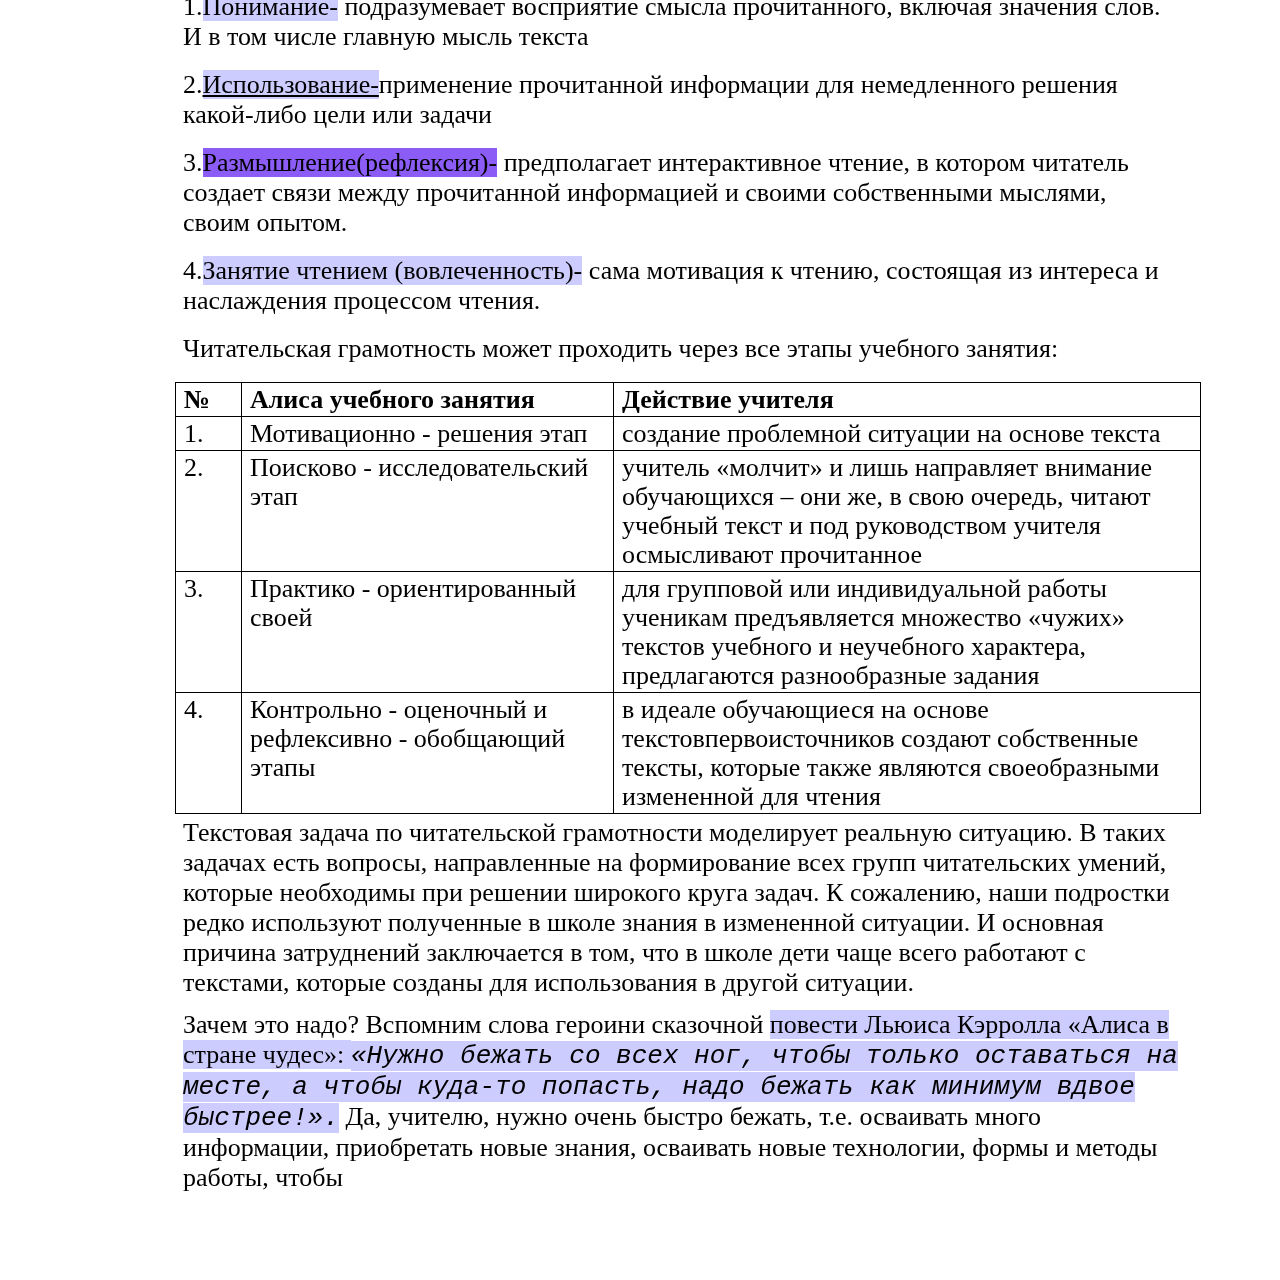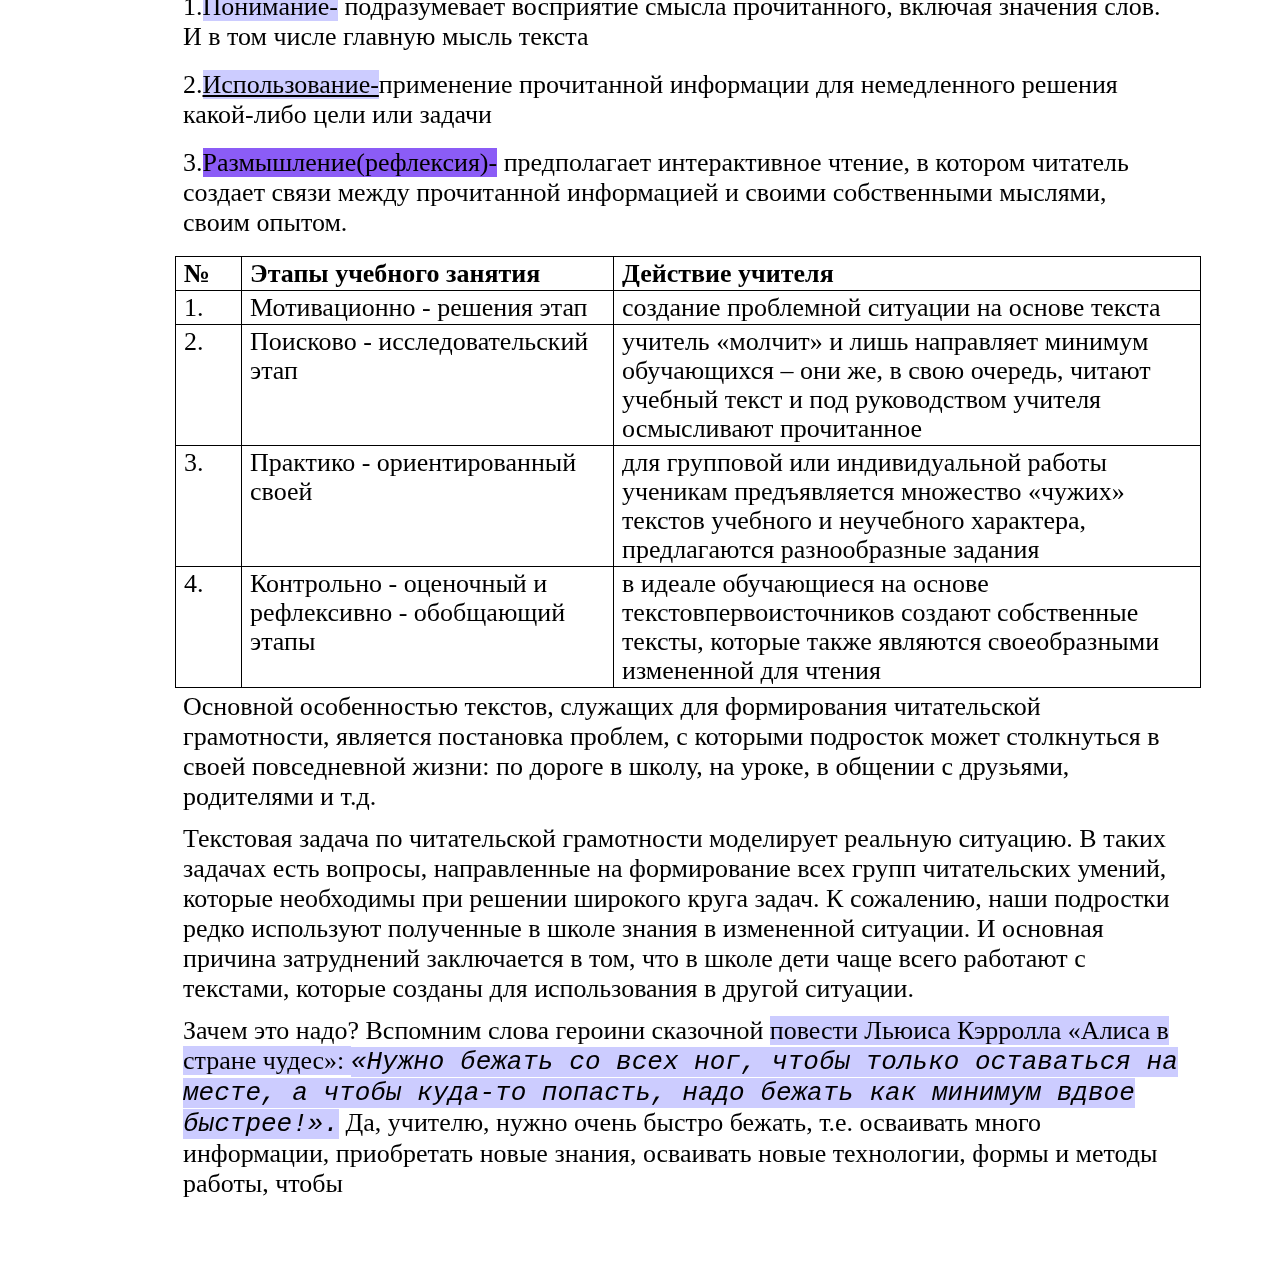--- a/index.html
+++ b/index.html
@@ -45,58 +45,59 @@
 <body style="background: rgb(255, 255, 255); color: rgb(0, 0, 0);">
 
 <div class="doc">
 
   <p><span>1.</span><span class="hl" style="background: rgb(204, 204, 255);">Понимание-</span><span> подразумевает восприятие смысла прочитанного, включая значения слов. И в том числе главную мысль текста</span></p>
 
   <p><span>2.</span><span class="hl" style="background: rgb(204, 204, 255); text-decoration: underline;">Использование-</span><span>применение прочитанной информации для немедленного решения какой-либо цели или задачи</span></p>
 
   <p><span>3.</span><span class="hl" style="background: #8b5cf6;">Размышление(рефлексия)-</span><span> предполагает интерактивное чтение, в котором читатель создает связи между прочитанной информацией и  своими собственными мыслями, своим опытом.</span></p>
 
+  <p><span>4.</span><span class="hl" style="background: rgb(204, 204, 255);">Занятие чтением (вовлеченность)-</span><span> сама мотивация к чтению, состоящая из интереса и наслаждения процессом чтения.</span></p>
 
+  <p>Читательская грамотность может проходить через все этапы учебного занятия:</p>
 
   <table class="stages">
     <colgroup>
       <col class="c-num">
         <col class="c-stage">
         <col class="c-action">
     </colgroup>
     <thead>
       <tr>
         <th>№</th>
-        <th>Этапы учебного занятия</th>
+        <th>Алиса учебного занятия</th>
         <th>Действие учителя</th>
       </tr>
     </thead>
     <tbody>
       <tr>
         <td>1.</td>
         <td>Мотивационно - решения этап</td>
         <td>создание проблемной ситуации на основе текста</td>
       </tr>
       <tr>
         <td>2.</td>
         <td>Поисково - исследовательский этап</td>
-        <td>учитель «молчит» и лишь направляет минимум обучающихся – они же, в свою очередь, читают учебный текст и под руководством учителя осмысливают прочитанное</td>
+        <td>учитель «молчит» и лишь направляет внимание обучающихся – они же, в свою очередь, читают учебный текст и под руководством учителя осмысливают прочитанное</td>
       </tr>
       <tr>
         <td>3.</td>
         <td>Практико - ориентированный своей</td>
         <td>для групповой или индивидуальной работы ученикам предъявляется множество «чужих» текстов учебного и неучебного характера, предлагаются разнообразные задания</td>
       </tr>
       <tr>
         <td>4.</td>
         <td>Контрольно - оценочный и рефлексивно - обобщающий этапы</td>
         <td>в идеале обучающиеся на основе текстовпервоисточников создают собственные тексты, которые также являются своеобразными измененной для чтения</td>
       </tr>
     </tbody>
   </table>
 
-  <p class="tight">Основной особенностью текстов, служащих для формирования читательской грамотности, является постановка проблем, с которыми подросток может столкнуться в своей повседневной жизни: по дороге в школу, на уроке, в общении с друзьями, родителями и т.д.</p>
 
   <p class="tight">Текстовая задача по читательской грамотности моделирует реальную ситуацию. В таких задачах есть вопросы, направленные на формирование всех групп читательских умений, которые необходимы при решении широкого круга задач. К сожалению, наши подростки редко используют полученные в школе знания в измененной ситуации. И основная причина затруднений заключается в том, что в школе дети чаще всего работают с текстами, которые созданы для использования в другой ситуации.</p>
 
   <p><span>Зачем это надо? Вспомним слова героини сказочной </span><span class="hl" style="background: rgb(204, 204, 255);">повести Льюиса Кэрролла «Алиса в стране чудес»: </span><span class="hl it" style="background: rgb(204, 204, 255);">«Нужно бежать со всех ног, чтобы только оставаться на месте, а чтобы куда-то попасть, надо бежать как минимум вдвое быстрее!».</span><span> Да, учителю, нужно очень быстро бежать, т.е. осваивать много информации, приобретать новые</span><span> знания, осваивать новые технологии, формы и методы работы, чтобы</span></p>
 
 </div>
 
 </body></html>

